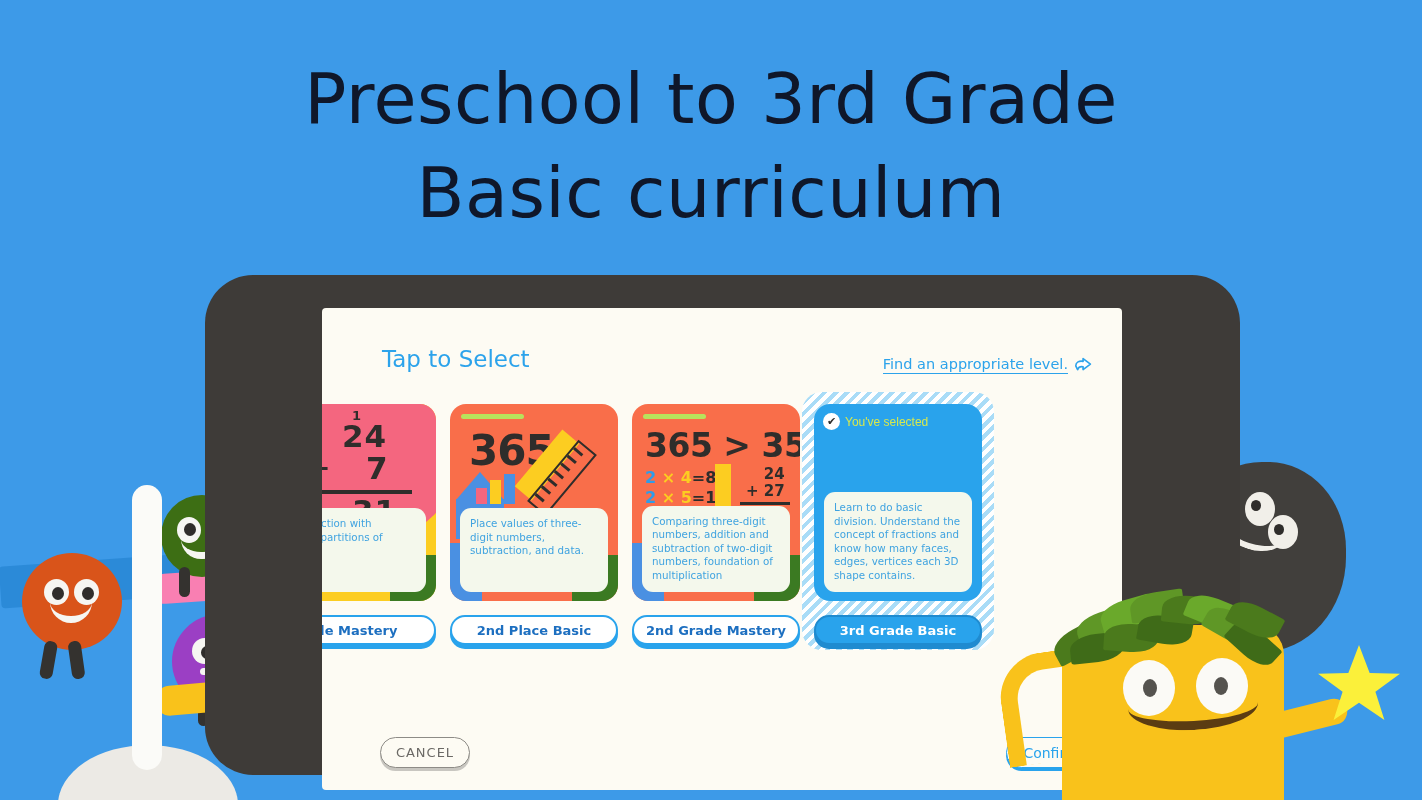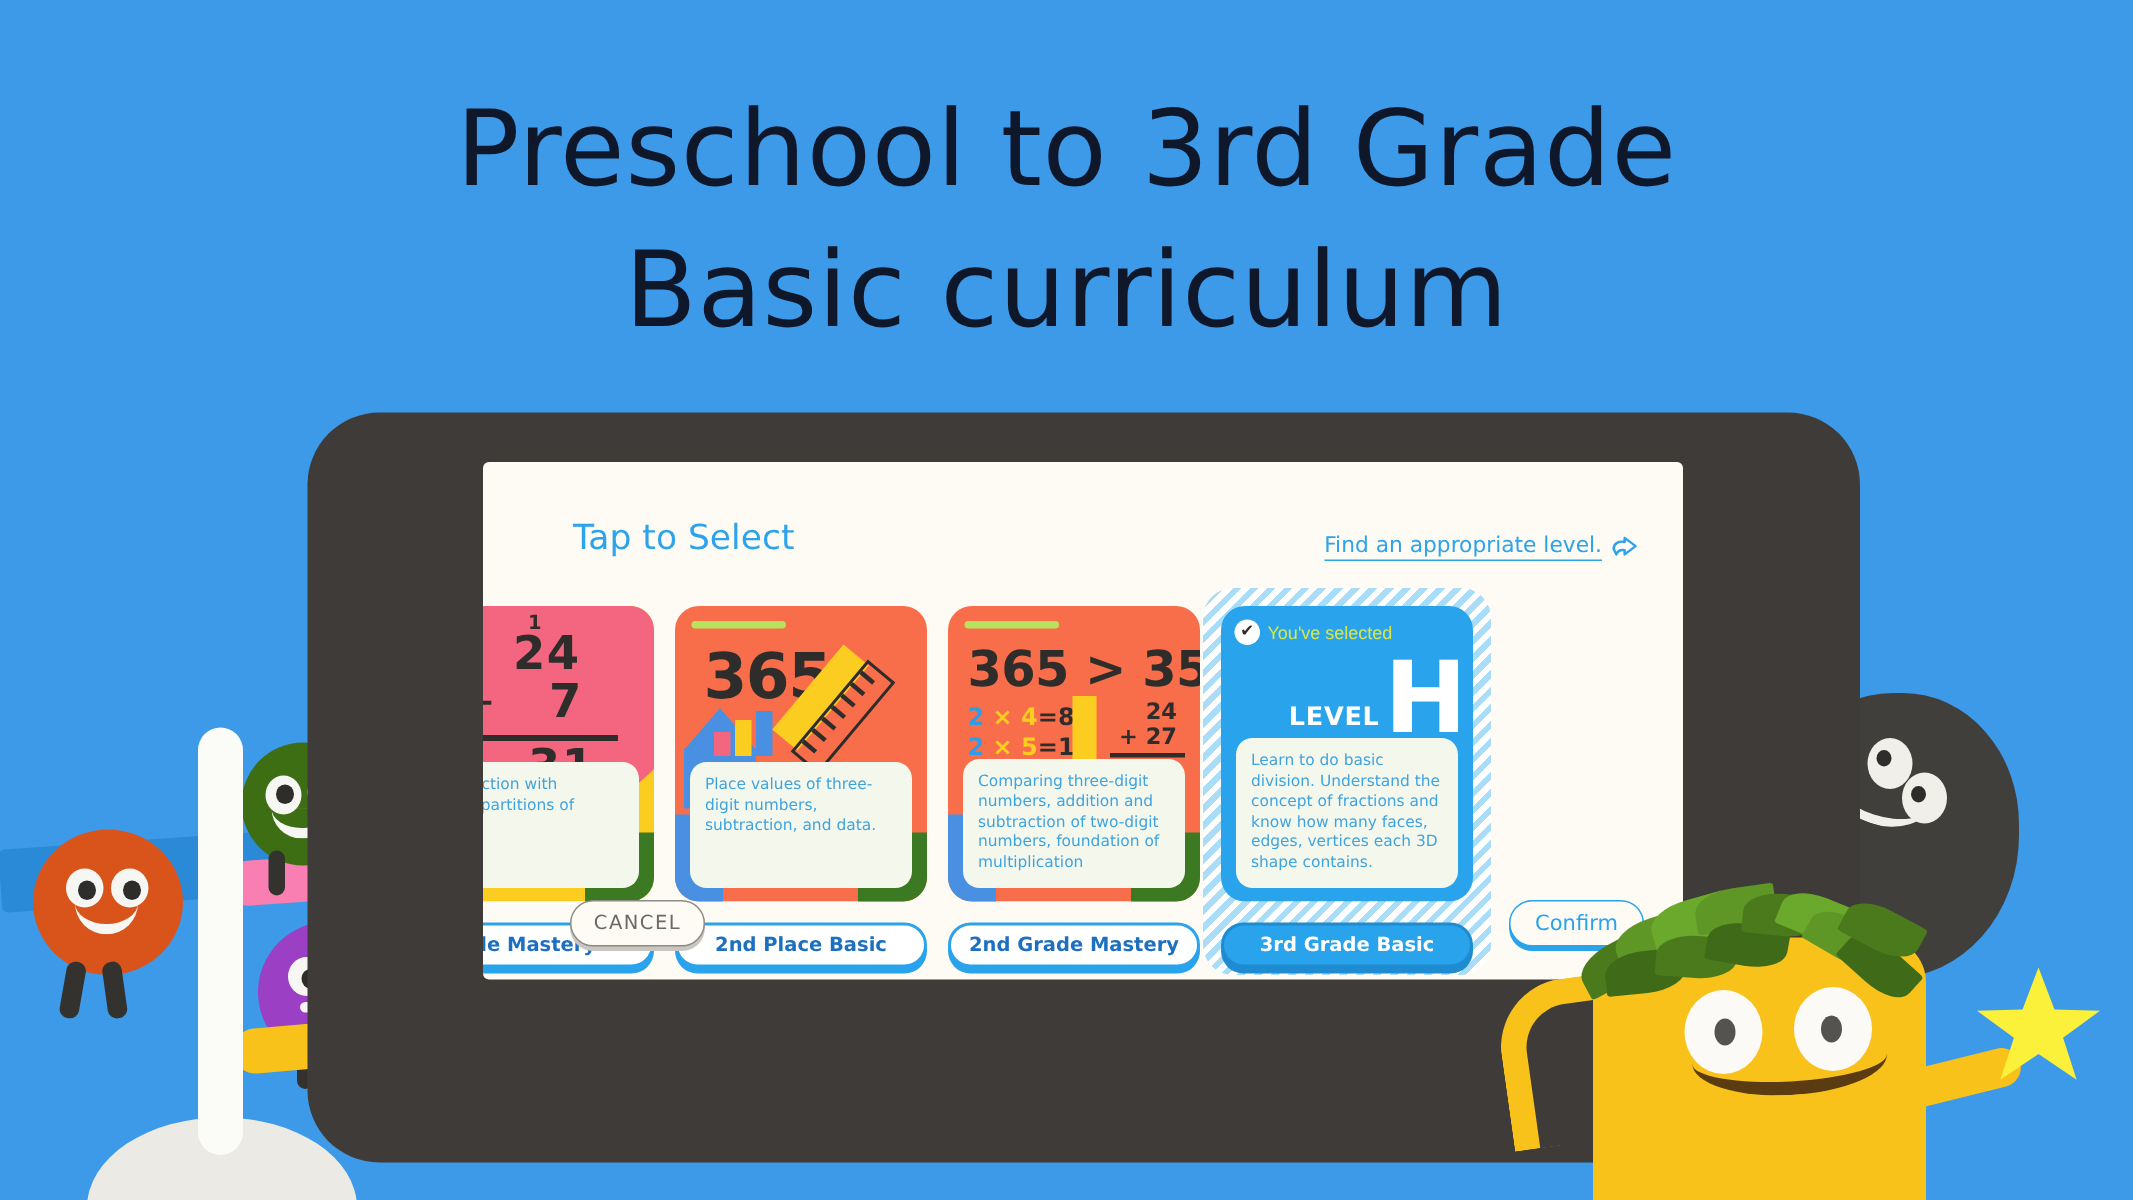--- a/index.html
+++ b/index.html
@@ -82,21 +82,21 @@
 
   
   #tablet {
     position:absolute; left: 205px; top: 275px;
     width: 1035px; height: 500px;
     background: #3e3b38;
     border-radius: 48px;
   }
   #screen {
     position:absolute; left: 117px; top: 33px;
-    width: 800px; height: 345px;
+    width: 800px; height: 482px;
     background:#fdfbf3;
     border-radius: 4px;
     overflow: hidden;
   }
   #screen-inner { position:relative; width:100%; height:100%; }
 
   
   #tap-to-select {
     position:absolute; left: 60px; top: 38px;
     color:#2ca3eb; font-size: 23px; font-weight: 400;
@@ -533,24 +533,20 @@
 
           <div class="card-col selected-col">
             <div class="sel-frame"></div>
             <div class="card">
               <div class="card-art">
                 <div class="blue-card-bg"></div>
                 <div class="sel-badge">
                   <span class="check-circle">✔</span>
                   <span class="sel-badge-text">You've selected</span>
                 </div>
-                <div class="level-wrap">
-                  <span class="level-word">LEVEL</span>
-                  <span class="level-letter">H</span>
-                </div>
               </div>
               <div class="card-desc">Learn to do basic division. Understand the concept of fractions and know how many faces, edges, vertices each 3D shape contains.</div>
             </div>
             <div class="grade-btn selected">3rd Grade Basic</div>
           </div>
 
         </div>
 
         <div id="cancel-btn">CANCEL</div>
         <div id="confirm-btn">Confirm</div>

